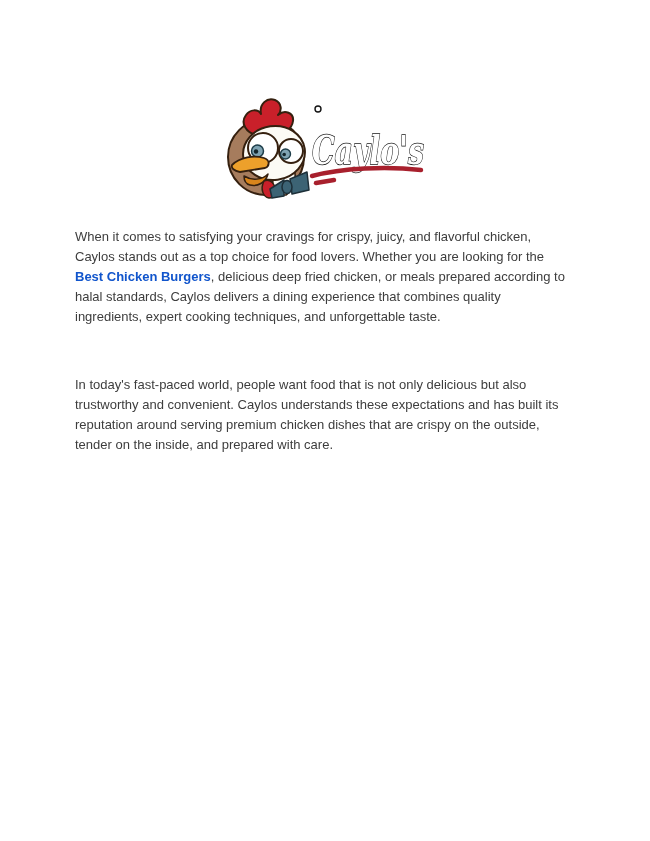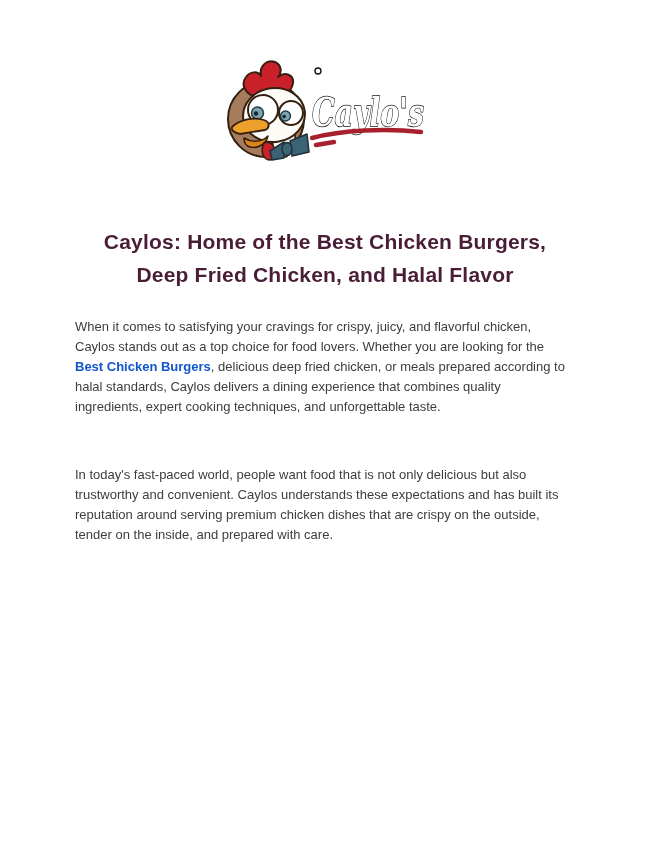--- a/index.html
+++ b/index.html
@@ -9,21 +9,21 @@
     background: #ffffff;
     font-family: "Liberation Sans", sans-serif;
   }
   .page {
     position: relative;
     width: 650px; height: 841px;
     background: #ffffff;
     overflow: hidden;
   }
   .logo-wrap {
-    padding-top: 55px;
+    padding-top: 93px;
     display: flex;
     justify-content: center;
   }
   .doc-title {
     width: 480px;
     margin: 62px auto 0 auto;
     text-align: center;
     font-size: 21px;
     line-height: 33px;
     font-weight: bold;
@@ -84,19 +84,18 @@
 
       <g>
         <circle cx="98" cy="16" r="3" fill="none" stroke="#141414" stroke-width="1.4"></circle>
         <text x="148" y="71" text-anchor="middle" font-family="'DejaVu Serif', serif" font-style="italic" font-weight="bold" font-size="40" stroke-width="1.4" paint-order="stroke" textLength="112" lengthAdjust="spacingAndGlyphs" fill="#ffffff" stroke="#141414">Caylo's</text>
         <path d="M92,83 C122,75 166,73 201,77" fill="none" stroke-width="4.5" stroke-linecap="round" stroke="#a8202d"></path>
         <path d="M96,90 L114,87" fill="none" stroke-width="4.5" stroke-linecap="round" stroke="#a8202d"></path>
       </g>
     </svg>
   </div>
 
-  <h1 class="doc-title" style="color: rgb(74, 29, 54);">Caylos: Home of the Best Chicken Burgers, Deep Fried Chicken, and Halal Flavor</h1>
 
   <p class="body-para"><span>When it comes to satisfying your cravings for crispy, juicy, and flavorful chicken, Caylos stands out as a top choice for food lovers. Whether you are looking for the </span><a class="inline-link" href="#" style="color: rgb(17, 85, 204);">Best Chicken Burgers</a><span>, delicious deep fried chicken, or meals prepared according to halal standards, Caylos delivers a dining experience that combines quality ingredients, expert cooking techniques, and unforgettable taste.</span></p>
 
   <p class="body-para second">In today's fast-paced world, people want food that is not only delicious but also trustworthy and convenient. Caylos understands these expectations and has built its reputation around serving premium chicken dishes that are crispy on the outside, tender on the inside, and prepared with care.</p>
 
 </div>
 
 </body></html>

